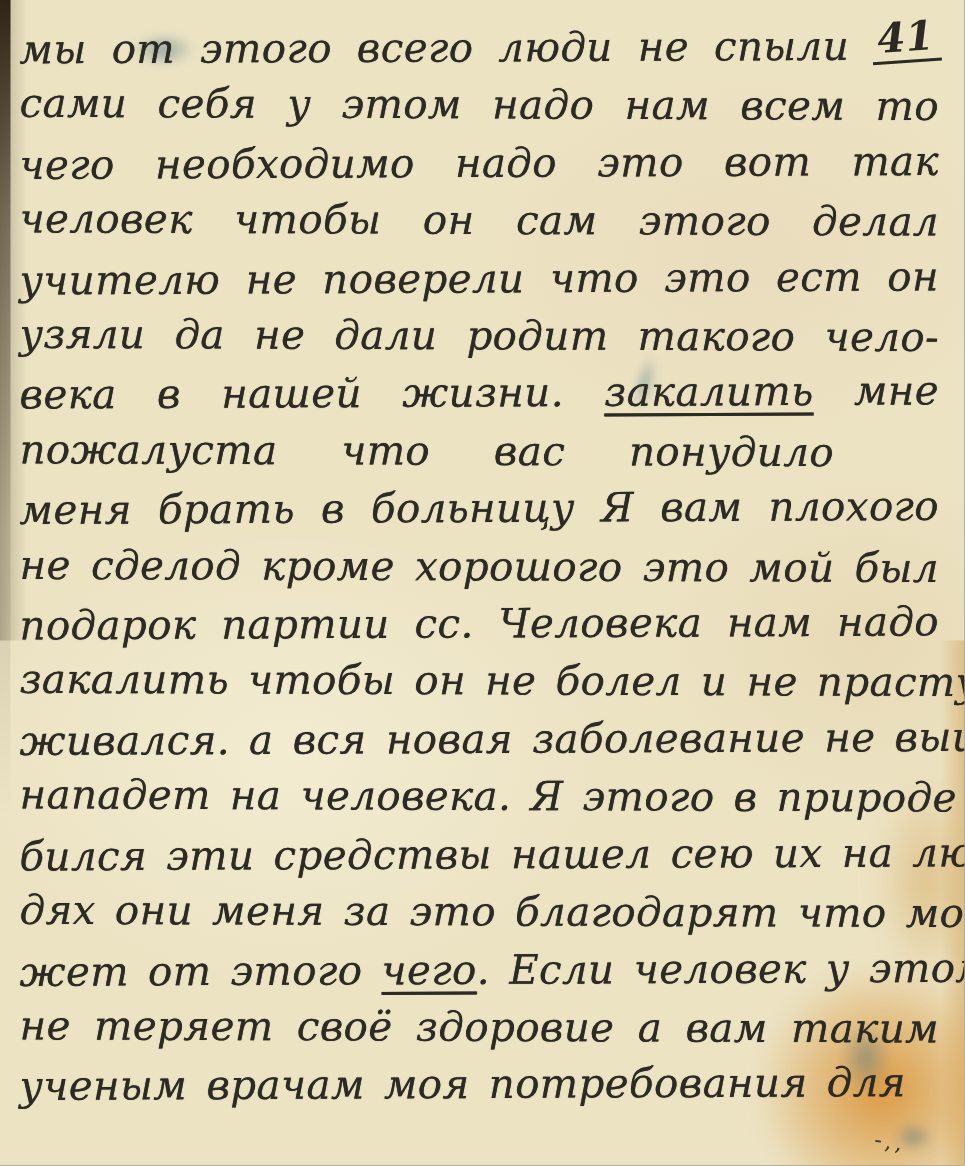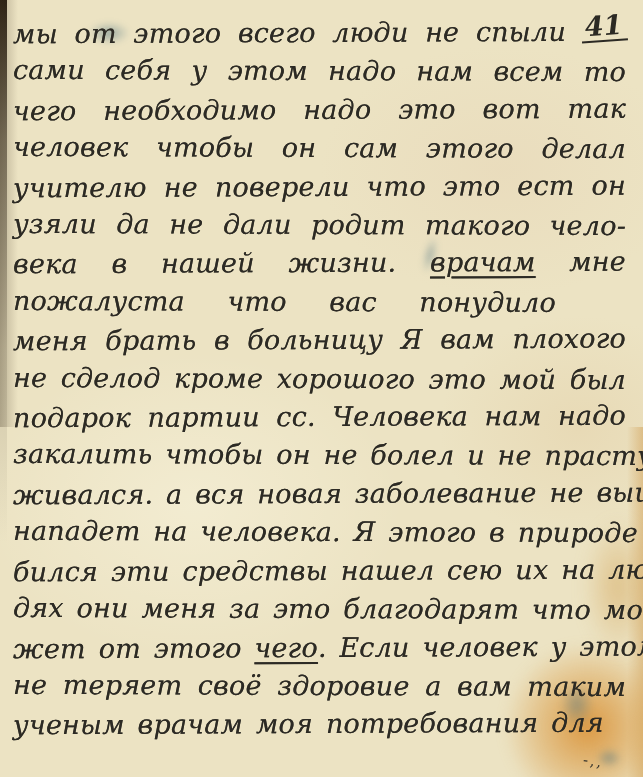--- a/index.html
+++ b/index.html
@@ -95,21 +95,21 @@
 
   <div class="pageno">41</div>
 
   <div class="lines">
       <div class="ms-line" style="padding-right: 60px;">мы от этого всего люди не спыли</div>
       <div class="ms-line">сами себя у этом надо нам всем то</div>
       <div class="ms-line">чего необходимо надо это вот так</div>
       <div class="ms-line">человек чтобы он сам этого делал</div>
       <div class="ms-line">учителю не поверели что это ест он</div>
       <div class="ms-line">узяли да не дали родит такого чело-</div>
-      <div class="ms-line">века в нашей жизни. <span class="uword">врачам</span> мне</div>
+      <div class="ms-line">века в нашей жизни. <span class="uword">закалить</span> мне</div>
       <div class="ms-line" style="padding-right: 70px;">пожалуста что вас понудило</div>
       <div class="ms-line">меня брать в больницу Я вам плохого</div>
       <div class="ms-line">не сделод кроме хорошого это мой был</div>
       <div class="ms-line">подарок партии сс. Человека нам надо</div>
       <div class="ms-line">закалить чтобы он не болел и не прасту-</div>
       <div class="ms-line">живался. а вся новая заболевание не вышла</div>
       <div class="ms-line">нападет на человека. Я этого в природе до-</div>
       <div class="ms-line">бился эти средствы нашел сею их на лю-</div>
       <div class="ms-line">дях они меня за это благодарят что мо-</div>
       <div class="ms-line">жет от этого <span class="uword">чего</span>. Если человек у этом</div>

